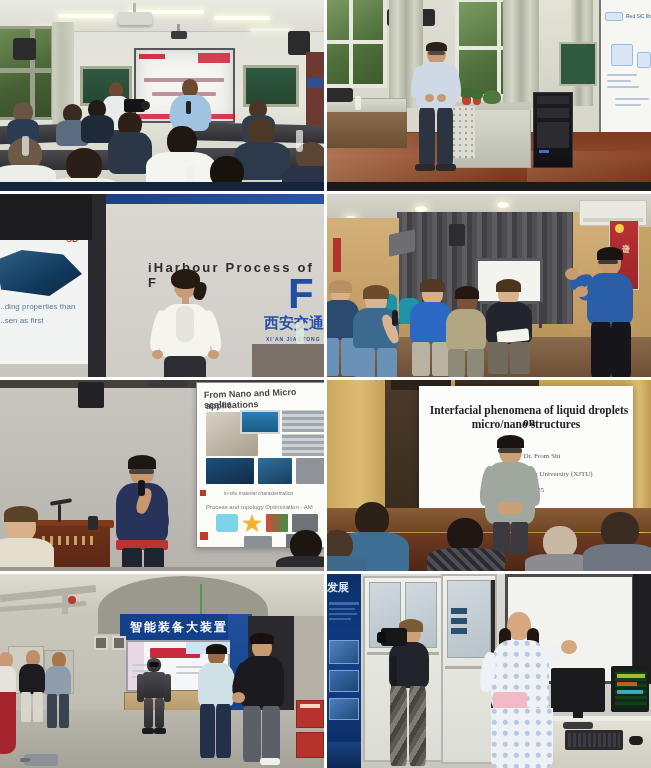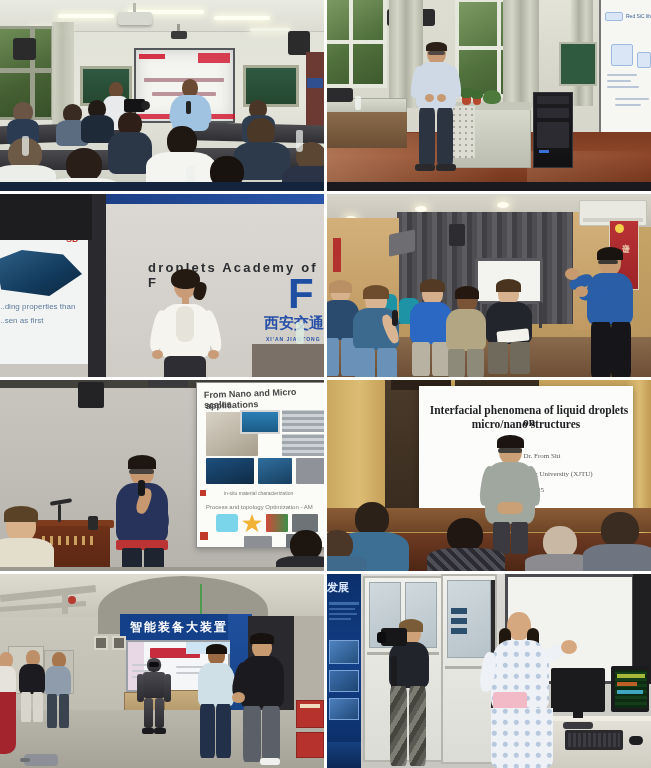--- a/index.html
+++ b/index.html
@@ -364,21 +364,21 @@
 
   <div class="cell" id="c3" style="left:0px; top:194px; width:324px; height:183px;">
     <div class="scene">
       <div class="banner"></div>
       <div class="topstrip" style="left:104px; width:220px; height:10px;"></div>
       <div class="lbl" style="left:110px; top:1px; font-size:5px; color:#cfe0ff; letter-spacing:1px;">
         &nbsp;
       </div>
 
 
-      <div class="eng" style="left:148px; top:66px; font-size:13px;">droplets Academy of F</div>
+      <div class="eng" style="left:148px; top:66px; font-size:13px;">iHarbour Process of F</div>
 
       <div class="bigF" style="left:288px; top:76px; font-size:42px;">F</div>
 
       <div class="xjtu" style="left:264px; top:120px; font-size:15px;">西安交通</div>
       <div class="xjtusub" style="left:266px; top:142px; font-size:5px;">XI'AN JIAOTONG</div>
 
       <div class="prjscreen" style="left:-4px; top:44px; width:96px; height:128px;"></div>
       <div class="slideimg" style="left:-4px; top:56px; width:86px; height:46px;
                   clip-path:polygon(0 22%,30% 0,78% 10%,100% 52%,62% 100%,6% 86%);"></div>
       <div class="sd" style="left:66px; top:40px; font-size:9px;">SD</div>

